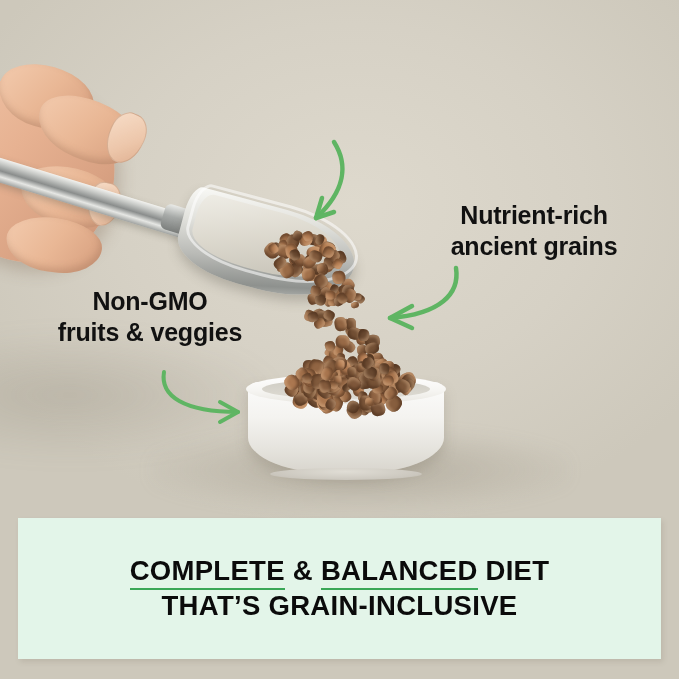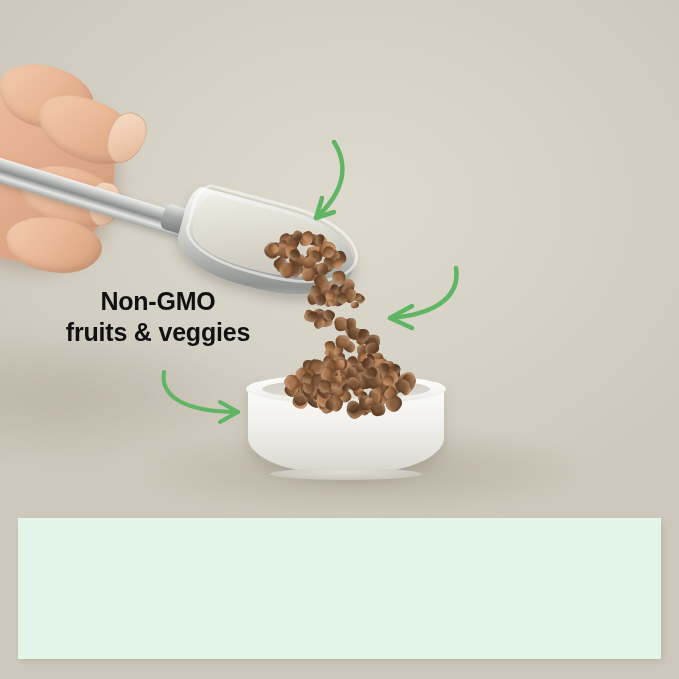--- a/index.html
+++ b/index.html
@@ -151,21 +151,21 @@
     position: absolute;
     color: #111111;
     font-weight: 700;
     letter-spacing: -0.2px;
     line-height: 1.22;
     text-align: center;
     white-space: pre-line;
   }
   #note-whitefish { left: 104px; top: 72px; width: 474px; font-size: 25px; }
   #note-grains    { left: 418px; top: 200px; width: 232px; font-size: 25px; }
-  #note-nongmo    { left: 36px;  top: 286px; width: 244px; font-size: 25px; text-align: center; }
+  #note-nongmo    { left: 28px;  top: 286px; width: 244px; font-size: 25px; text-align: center; }
 
   .arrow { position: absolute; }
 
   
   #banner {
     position: absolute;
     left: 18px; top: 518px;
     width: 643px; height: 141px;
     background: #e3f5e9;
     box-shadow: 2px 3px 5px rgba(120,112,96,0.18);
@@ -495,30 +495,34 @@
       <div class="kib" style="left: 301.911px; top: 373.319px; width: 9.45971px; height: 9.52946px; background: rgb(134, 93, 62); transform: rotate(244.548deg);"></div>
       <div class="kib" style="left: 362.419px; top: 357.801px; width: 12.1344px; height: 10.1405px; background: rgb(111, 77, 51); transform: rotate(137.927deg);"></div>
       <div class="kib" style="left: 378.717px; top: 363.727px; width: 10.5711px; height: 9.94376px; background: rgb(109, 76, 51); transform: rotate(273.974deg);"></div>
     </div>
 
   <svg class="arrow" style="left:286px; top:138px;" width="90" height="96" viewBox="0 0 90 96">
     <path d="M48 4 C 62 26, 60 52, 30 80" stroke="#5fb563" stroke-width="4.5" fill="none" stroke-linecap="round"></path>
     <path d="M30 80 L 48 74 M30 80 L 36 60" stroke="#5fb563" stroke-width="4.5" fill="none" stroke-linecap="round"></path>
   </svg>
 
+  <div class="note" id="note-grains">Nutrient-rich
+ancient grains</div>
   <svg class="arrow" style="left:374px; top:262px;" width="92" height="80" viewBox="0 0 92 80">
     <path d="M82 6 C 86 32, 66 52, 16 56" stroke="#5fb563" stroke-width="4.5" fill="none" stroke-linecap="round"></path>
     <path d="M16 56 L 38 44 M16 56 L 38 66" stroke="#5fb563" stroke-width="4.5" fill="none" stroke-linecap="round"></path>
   </svg>
 
   <div class="note" id="note-nongmo">Non-GMO
 fruits &amp; veggies</div>
   <svg class="arrow" style="left:158px; top:368px;" width="96" height="60" viewBox="0 0 96 60">
     <path d="M6 4 C 2 28, 26 44, 80 44" stroke="#5fb563" stroke-width="4" fill="none" stroke-linecap="round"></path>
     <path d="M80 44 L 62 34 M80 44 L 62 54" stroke="#5fb563" stroke-width="4" fill="none" stroke-linecap="round"></path>
   </svg>
 
   <div id="banner">
     <div class="banner-inner">
+      <div class="banner-line"><span class="underlined">COMPLETE</span><span> &amp; </span><span class="underlined">BALANCED</span><span> DIET</span></div>
+      <div class="banner-line">THAT’S GRAIN-INCLUSIVE</div>
     </div>
   </div>
 
 </div>
 
 </body></html>

